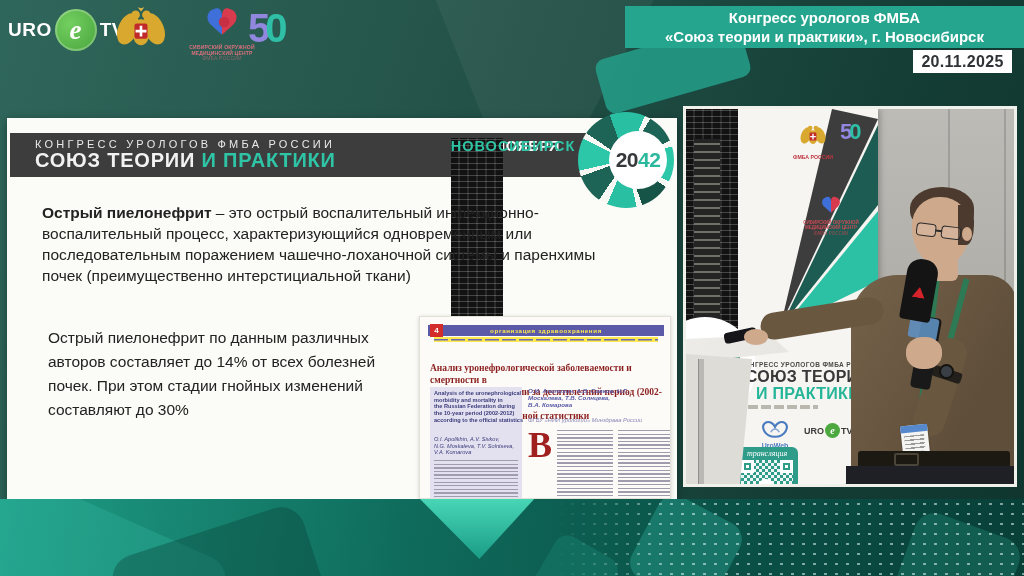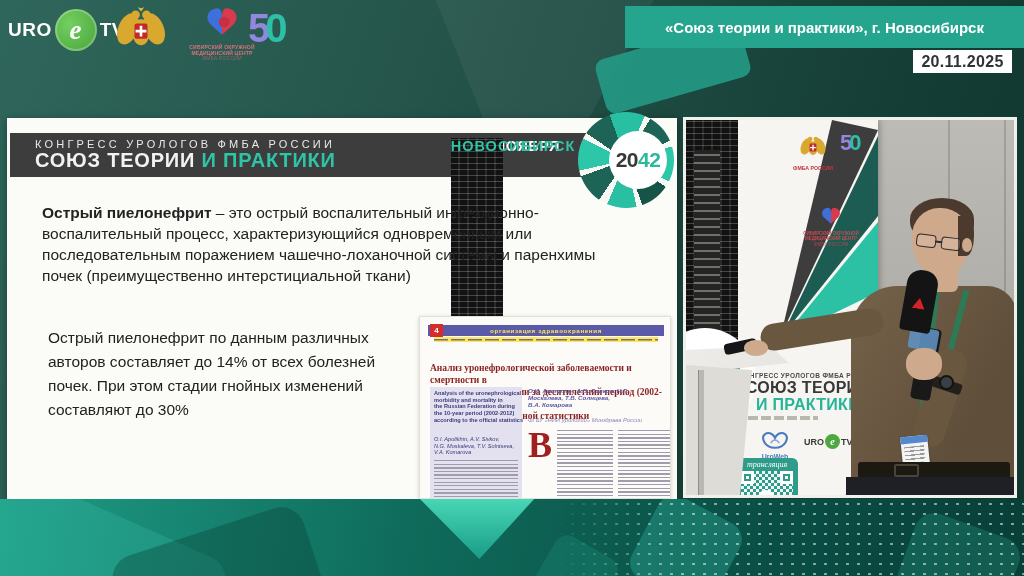--- a/index.html
+++ b/index.html
@@ -71,21 +71,21 @@
   .art-en .a{font-size:10px;font-style:italic;line-height:1.2;transform:scale(.56);transform-origin:0 0;width:160px;margin-top:-14px;}
   .fake{background-image:repeating-linear-gradient(180deg,#a09cae 0 1.3px,transparent 1.3px 3.6px);}
   .art-right{flex:1;}
   .art-auth{font-size:10px;font-style:italic;font-weight:700;color:#5a5aa8;line-height:1.2;transform:scale(.62);transform-origin:0 0;width:220px;}
   .art-aff{font-size:10px;font-style:italic;color:#8a86b8;transform:scale(.58);transform-origin:0 0;width:220px;margin-top:-6px;}
   .art-body{display:flex;gap:5px;margin-top:2px;}
   .dropcap{font-family:"Liberation Serif",serif;color:#a02020;font-size:36px;line-height:.85;font-weight:700;}
   .col-fake{width:56px;height:78px;}
 
   
-  .video{left:683px;top:117px;width:334px;height:381px;border:3px solid #f1f1ec;
+  .video{left:683px;top:106px;width:334px;height:381px;border:3px solid #f1f1ec;
     background:linear-gradient(180deg,#bdbbb6,#aeaca7 60%,#a5a39e);overflow:hidden;}
   .seam{position:absolute;top:0;width:2px;height:100%;background:rgba(0,0,0,.14);}
   .shelf{position:absolute;left:163px;top:242px;width:100px;height:6px;background:#d8d7d3;}
   .blob1{position:absolute;left:166px;top:227px;width:30px;height:16px;background:#161616;border-radius:2px;}
   .blob2{position:absolute;left:199px;top:231px;width:22px;height:12px;background:#2e2e2e;border-radius:2px;}
 
   
   .rollup{position:absolute;left:0;top:0;width:192px;height:375px;background:#f6f5f1;box-shadow:2px 0 6px rgba(0,0,0,.25);overflow:hidden;}
   .city{position:absolute;left:0;top:0;width:52px;height:302px;background:#121212;
     background-image:repeating-linear-gradient(0deg,rgba(255,255,255,.22) 0 1px,transparent 1px 6px),
@@ -221,20 +221,21 @@
       <div style="opacity:.55;font-weight:400">ФМБА РОССИИ</div>
     </div>
   </div>
 
   <div class="abs fifty">
     <span class="f5">5</span>
     <span class="f0">0</span>
   </div>
 
   <div class="abs banner">
+    <div>Конгресс урологов ФМБА</div>
     <div>«Союз теории и практики», г. Новосибирск</div>
   </div>
   <div class="abs datebox">20.11.2025</div>
 
   <div class="abs slide">
     <div class="slidebar">
       <div class="kicker">КОНГРЕСС УРОЛОГОВ ФМБА РОССИИ</div>
       <div class="big"><span>СОЮЗ ТЕОРИИ</span><span class="tl"> И ПРАКТИКИ</span></div>
       <div class="bar-right">
         <div class="city">НОВОСИБИРСК</div>

